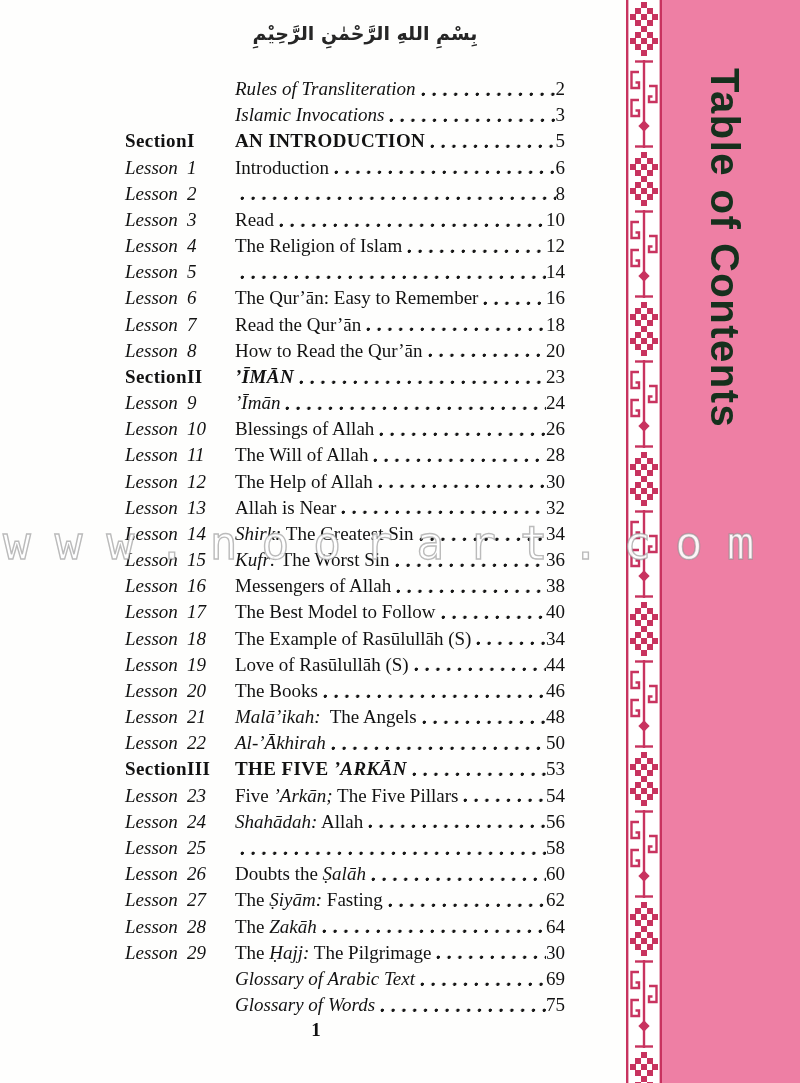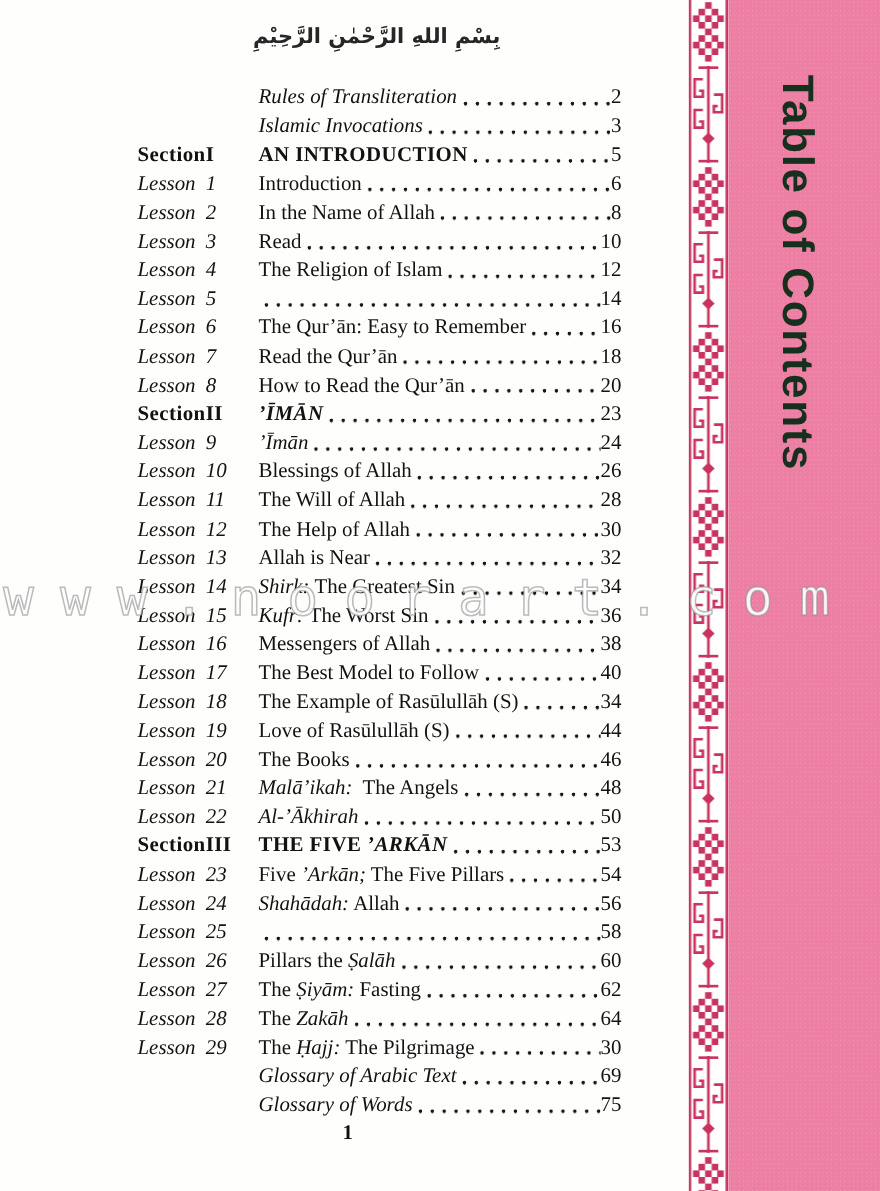--- a/index.html
+++ b/index.html
@@ -12,21 +12,21 @@
   html,body { background:#ffffff; }
   .page {
     position:relative; width:800px; height:1083px;
     background:#fefefdb; background-color:#fefefd; overflow:hidden;
     font-family:"Liberation Serif","DejaVu Serif",serif; color:var(--ink);
   }
 
   
   .bismillah {
     position:absolute; top:14px; left:230px; width:270px; height:40px;
-    text-align:left; direction:rtl;
+    text-align:center; direction:rtl;
     font-family:"DejaVu Sans",sans-serif; font-size:19px; line-height:38px;
     color:#262626; font-weight:bold;
   }
 
   
   .toc { position:absolute; top:76px; left:0; width:630px;padding-left:40px; }
   .row {
     display:flex; height:26.18px;
     padding:0 65px 0 85px;
     font-size:19px; line-height:26.18px; white-space:pre;
@@ -116,21 +116,20 @@
 
   <div class="row">
     <span class="lab s-i"><span class="lw">Lesson</span><span class="ln">1</span></span>
     <span class="title"><span>Introduction</span></span>
     <span class="leader"></span>
     <span class="pg">6</span>
   </div>
 
   <div class="row">
     <span class="lab s-i"><span class="lw">Lesson</span><span class="ln">2</span></span>
-    <span class="title"><span>In the Name of Allah</span></span>
     <span class="leader"></span>
     <span class="pg">8</span>
   </div>
 
   <div class="row">
     <span class="lab s-i"><span class="lw">Lesson</span><span class="ln">3</span></span>
     <span class="title"><span>Read</span></span>
     <span class="leader"></span>
     <span class="pg">10</span>
   </div>
@@ -296,21 +295,21 @@
   </div>
 
   <div class="row">
     <span class="lab s-i"><span class="lw">Lesson</span><span class="ln">25</span></span>
     <span class="leader"></span>
     <span class="pg">58</span>
   </div>
 
   <div class="row">
     <span class="lab s-i"><span class="lw">Lesson</span><span class="ln">26</span></span>
-    <span class="title"><span>Pillars the </span><span class="s-i">Ṣalāh</span></span>
+    <span class="title"><span>Doubts the </span><span class="s-i">Ṣalāh</span></span>
     <span class="leader"></span>
     <span class="pg">60</span>
   </div>
 
   <div class="row">
     <span class="lab s-i"><span class="lw">Lesson</span><span class="ln">27</span></span>
     <span class="title"><span>The </span><span class="s-i">Ṣiyām:</span><span> Fasting</span></span>
     <span class="leader"></span>
     <span class="pg">62</span>
   </div>

